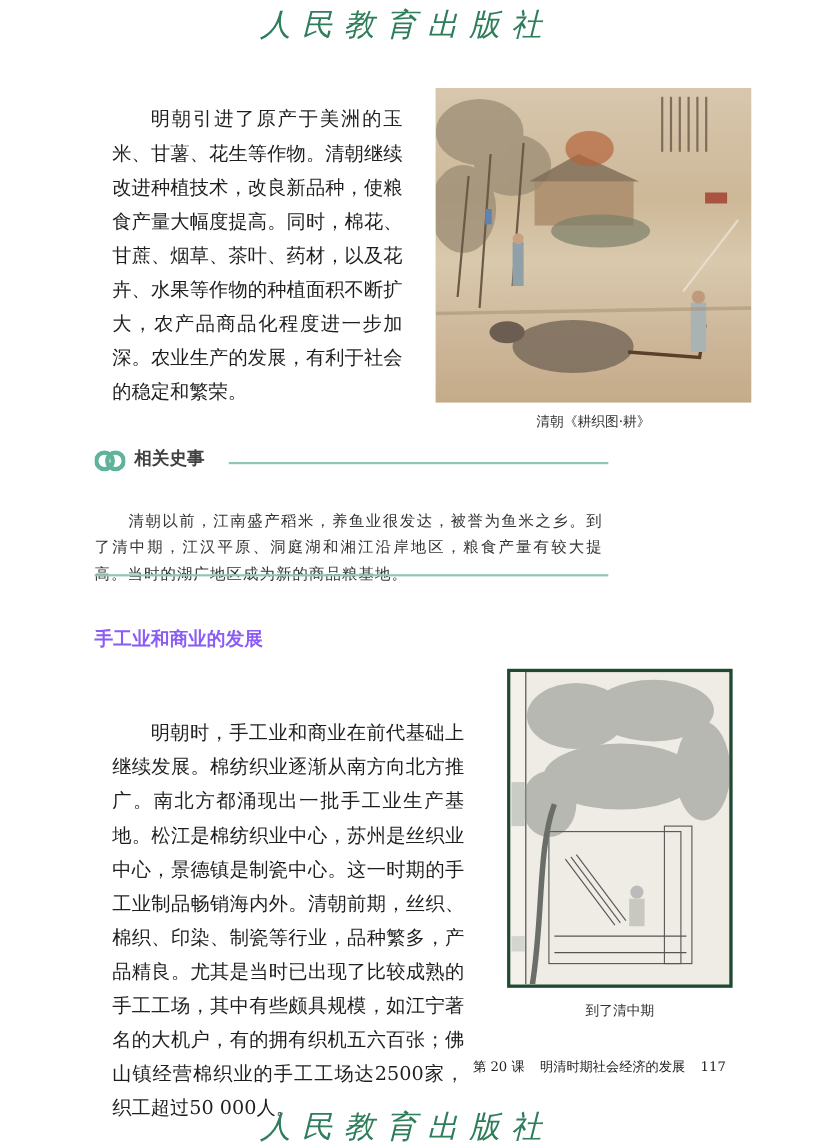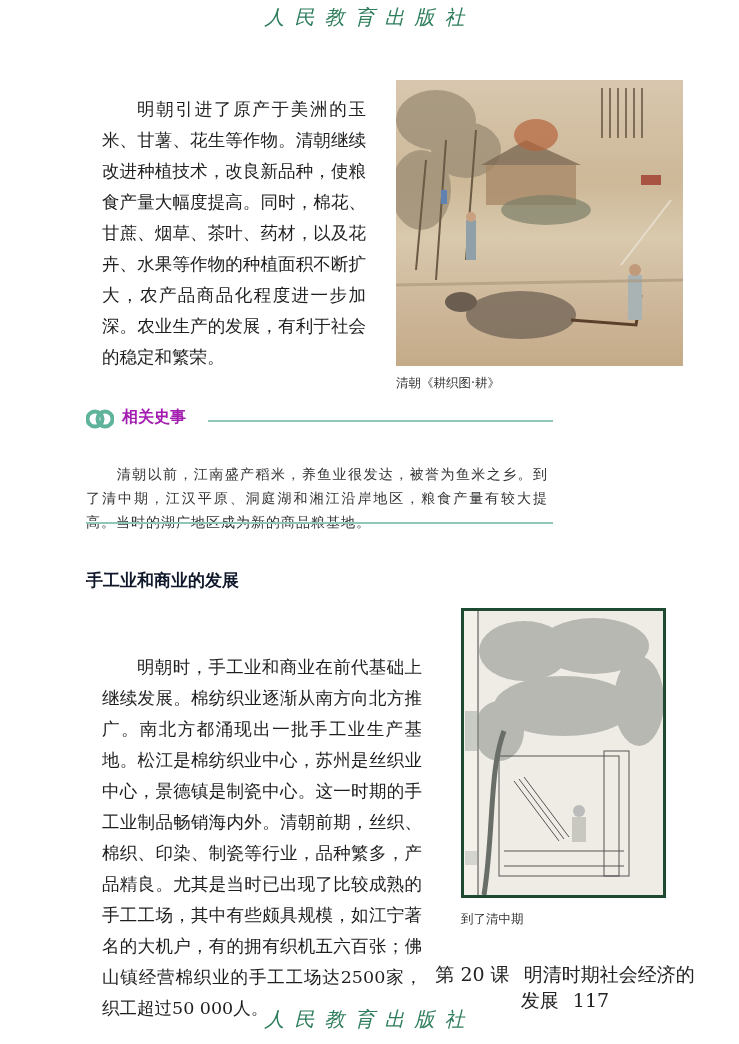--- a/index.html
+++ b/index.html
@@ -1,46 +1,46 @@
 <!DOCTYPE html>
 <html><head>
 <meta charset="utf-8">
 <style>
   html, body { margin: 0; padding: 0; background: #ffffff; }
   body { width: 739px; height: 1044px; position: relative; overflow: hidden;
          font-family: "DejaVu Serif", "Liberation Serif", serif; color: #1e1e1e; }
   .abs { position: absolute; }
   .publisher { left: 0; width: 739px; text-align: center; color: #2e7d5b;
-               font-family: "DejaVu Serif", serif; font-style: italic; font-size: 20px;
+               font-family: "DejaVu Serif", serif; font-style: italic; font-size: 28px;
                letter-spacing: 10px; }
   .publisher.top { top: 4px; }
   .publisher.bottom { top: 1006px; }
   .body-text { font-size: 17.5px; line-height: 31px; text-align: justify; }
   .body-text p { margin: 16px; text-indent: 2em; }
   .para1 { left: 86px; top: 78px; width: 296px; }
   .para2 { left: 86px; top: 636px; width: 352px; }
   .figure-img { overflow: hidden; }
   .fig1 { left: 396px; top: 80px; width: 287px; height: 286px;
           background: linear-gradient(180deg, #d8c7ae 0%, #cdb898 35%, #d9c9ad 55%, #cdb699 80%, #c4ab88 100%); }
   .fig2 { left: 461px; top: 608px; width: 205px; height: 290px; background: #eeece5;
           border: 3px solid #1f4a32; box-sizing: border-box; }
-  .caption { font-size: 12.5px; color: #333; }
+  .caption { font-size: 12.5px; color: #333; text-align: center; }
   .cap1 { left: 396px; top: 375px; width: 287px; }
   .cap2 { left: 461px; top: 911px; width: 205px; }
   .related-icon { left: 86px; top: 406px; width: 28px; height: 26px; }
   .related-title { left: 122px; top: 407px; font-family: "DejaVu Sans", sans-serif;
-                   font-weight: bold; font-size: 16px; color: #a21caf; }
+                   font-weight: bold; font-size: 16px; color: #404040; }
   .rule-top { left: 208px; top: 420px; width: 345px; height: 2px; background: #8fc6b8; }
   .rule-bottom { left: 86px; top: 522px; width: 467px; height: 2px; background: #8fc6b8; }
   .related-text { left: 86px; top: 431px; width: 462px; font-size: 14px; line-height: 24px;
                   letter-spacing: 1px; color: #333; margin-top: 31px; }
   .related-text p { margin: 0; text-indent: 2.2em; text-align: justify; }
   .section-heading { left: 86px; top: 569px; font-family: "DejaVu Sans", sans-serif;
-                     font-weight: bold; font-size: 17px; color: #0f172a; }
-  .footer { left: 430px; top: 962px; width: 270px; text-align: center; font-size: 19px; color: #222; }
+                     font-weight: bold; font-size: 17px; color: #8b5cf6; }
+  .footer { left: 430px; top: 962px; width: 270px; text-align: left; font-size: 12px; color: #222; }
   .footer .gap { display: inline-block; width: 14px; }
   svg { display: block; }
 </style>
 </head>
 <body>
 
 <div class="abs publisher top">人民教育出版社</div>
 
 <div class="abs body-text para1">
   <p>明朝引进了原产于美洲的玉米、甘薯、花生等作物。清朝继续改进种植技术，改良新品种，使粮食产量大幅度提高。同时，棉花、甘蔗、烟草、茶叶、药材，以及花卉、水果等作物的种植面积不断扩大，农产品商品化程度进一步加深。农业生产的发展，有利于社会的稳定和繁荣。</p>

